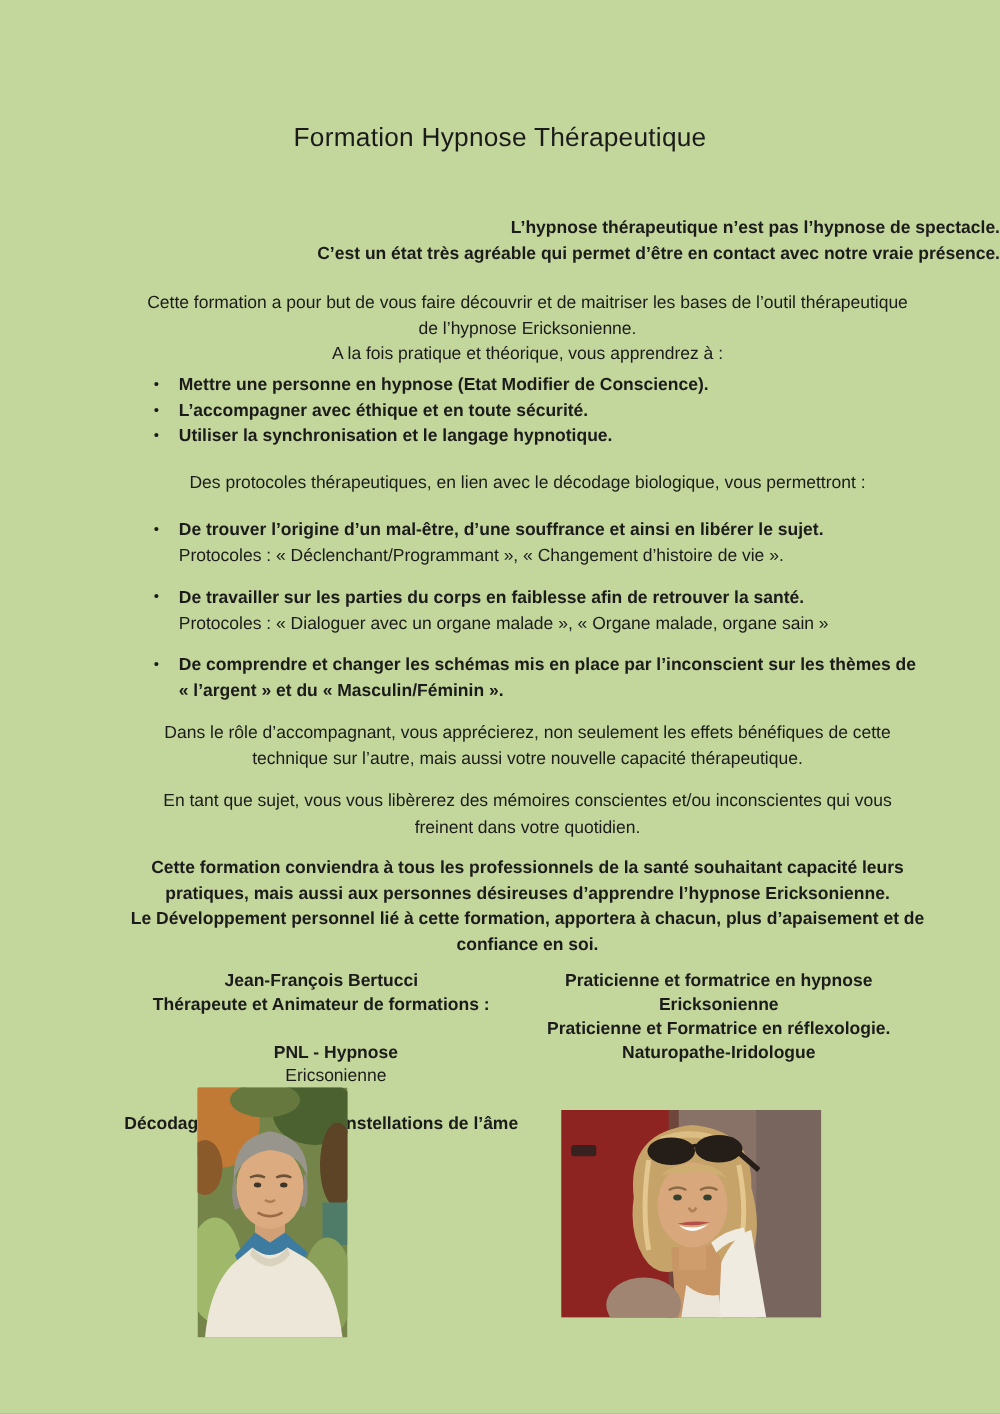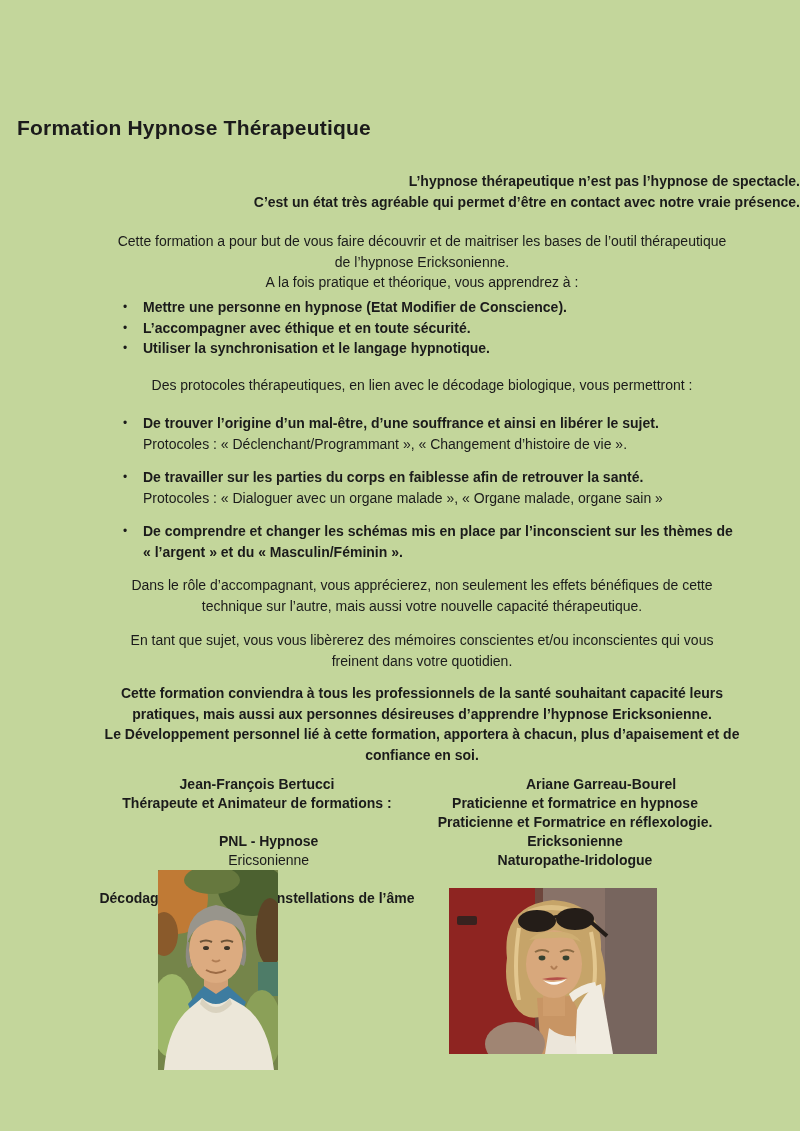--- a/index.html
+++ b/index.html
@@ -4,22 +4,22 @@
 <style>
   :root { --bg:#c3d69b; --ink:#1b1b1b; }
   html,body { margin:0; padding:0; }
   body { background:#888; font-family:"Liberation Sans", sans-serif; }
   .page {
     position:relative; width:800px; height:1131px; margin:0 auto;
     background:var(--bg); color:var(--ink); overflow:hidden;
   }
   .abs { position:absolute; }
   .title {
-    left:0; right:0; top:99px; 
-    font-size:21px; font-weight:bold; margin:17px; letter-spacing:.2px;
+    left:0; right:0; top:99px; text-align:center;
+    font-size:21px; font-weight:normal; margin:0; letter-spacing:.2px;
   }
   .intro {
     left:0; right:0; top:171px; text-align:right;
     font-size:14px; font-weight:bold; line-height:20.5px;
   }
   .para {
     left:92px; width:660px; margin:0;
     font-size:14px; line-height:20.5px; white-space:pre-line;text-align:center;
   }
   .para.bold { font-weight:bold; }
@@ -114,24 +114,23 @@
     <div class="line">Jean-François Bertucci</div>
     <div class="line">Thérapeute et Animateur de formations :</div>
     <div class="line">
       <span>PNL - Hypnose</span>
       <span class="reg">Ericsonienne</span>
     </div>
     <div class="line">Décodage Biologique – Constellations de l’âme</div>
   </div>
 
   <div class="abs bio bio-right">
-    <div class="line name">Ariane Garreau-Bourel</div>
     <div class="line">Praticienne et formatrice en hypnose</div>
+    <div class="line">Ericksonienne</div>
     <div class="line">Praticienne et Formatrice en réflexologie.</div>
-    <div class="line">Ericksonienne</div>
     <div class="line">Naturopathe-Iridologue</div>
   </div>
 
   <svg class="abs photo photo-left" width="120" height="200" viewBox="0 0 120 200" role="img">
     <rect width="120" height="200" fill="#75854a"></rect>
     <ellipse cx="20" cy="28" rx="30" ry="36" fill="#c07a35"></ellipse>
     <ellipse cx="6" cy="64" rx="14" ry="22" fill="#8a5a2b"></ellipse>
     <ellipse cx="94" cy="20" rx="34" ry="26" fill="#4c6130"></ellipse>
     <ellipse cx="54" cy="10" rx="28" ry="14" fill="#66783e"></ellipse>
     <ellipse cx="112" cy="62" rx="14" ry="34" fill="#5d4427"></ellipse>

